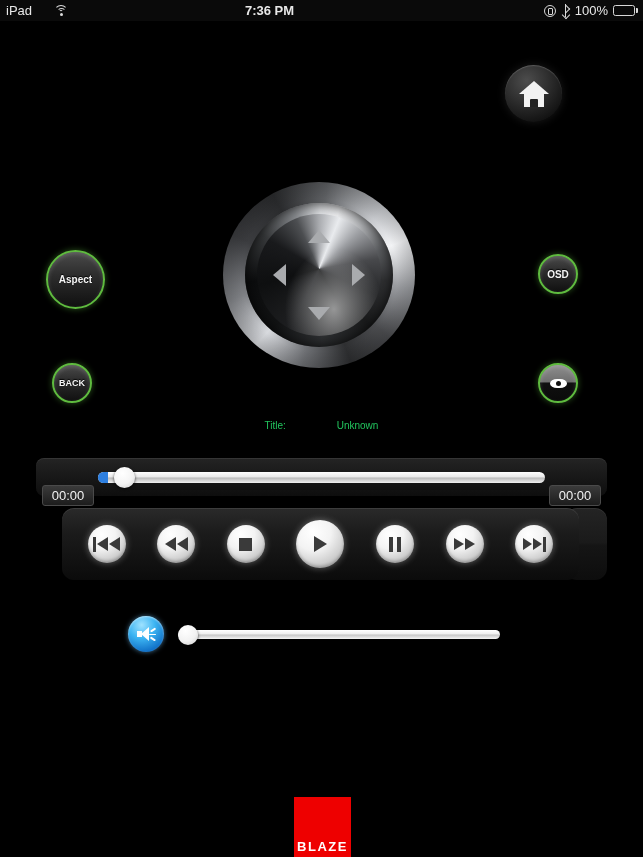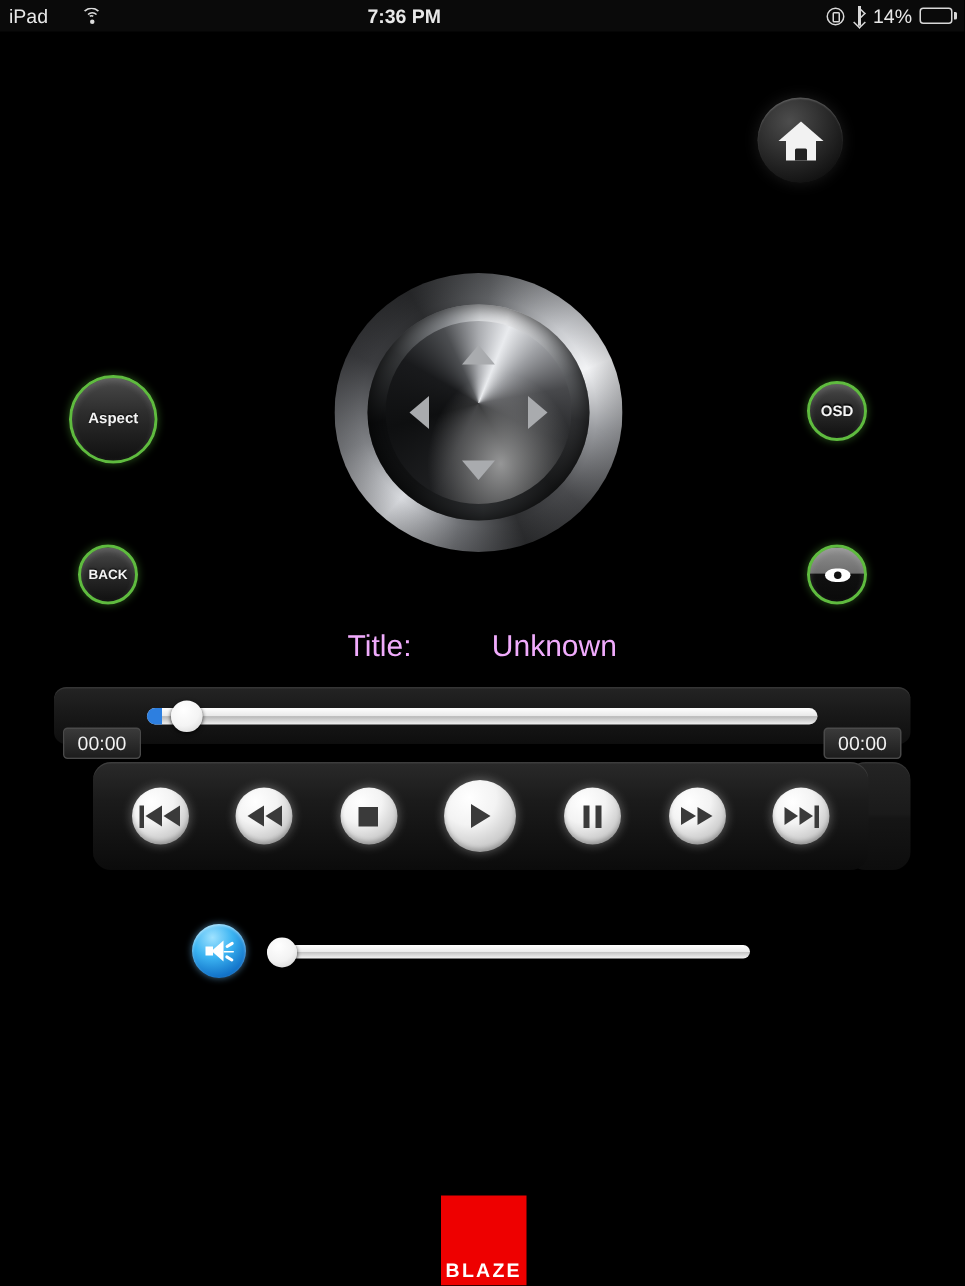--- a/index.html
+++ b/index.html
@@ -117,21 +117,21 @@
   .arr-down { left:50%; bottom:16px; transform:translateX(-50%);
     border-left:11px solid transparent; border-right:11px solid transparent; border-top:13px solid #a9abae; }
   .arr-left { top:50%; left:16px; transform:translateY(-50%);
     border-top:11px solid transparent; border-bottom:11px solid transparent; border-right:13px solid #a9abae; }
   .arr-right { top:50%; right:16px; transform:translateY(-50%);
     border-top:11px solid transparent; border-bottom:11px solid transparent; border-left:13px solid #a9abae; }
 
   
   .title-row {
     position:absolute; left:0; top:420px; width:643px; text-align:center;
-    color:#f0abfc; font-size:20px;
+    color:#22c55e; font-size:10px;
   }
   .title-label { display:inline-block; }
   .title-value { display:inline-block; margin-left:48px; }
 
   
   .progress-panel {
     position:absolute; left:36px; top:458px; width:571px; height:38px;
     border-radius:8px;
     background: linear-gradient(to bottom, #242424 0%, #191919 45%, #0e0e0e 100%);
     box-shadow: inset 0 1px 0 rgba(255,255,255,0.08);
@@ -234,21 +234,21 @@
           <b></b>
         </span>
     </div>
     <div class="sb-center">7:36 PM</div>
     <div class="sb-right">
       <span class="lock-ico"></span>
       <span class="bt-ico">
           <span></span>
           <span></span>
         </span>
-      <span class="sb-label">14%</span>
+      <span class="sb-label">100%</span>
       <span class="batt">
         <span class="batt-body"><span class="batt-fill"></span></span>
           <span class="batt-cap"></span>
       </span>
     </div>
   </div>
 
   <div class="home-btn">
     <span class="home-glyph">
       <span class="roof"></span>

